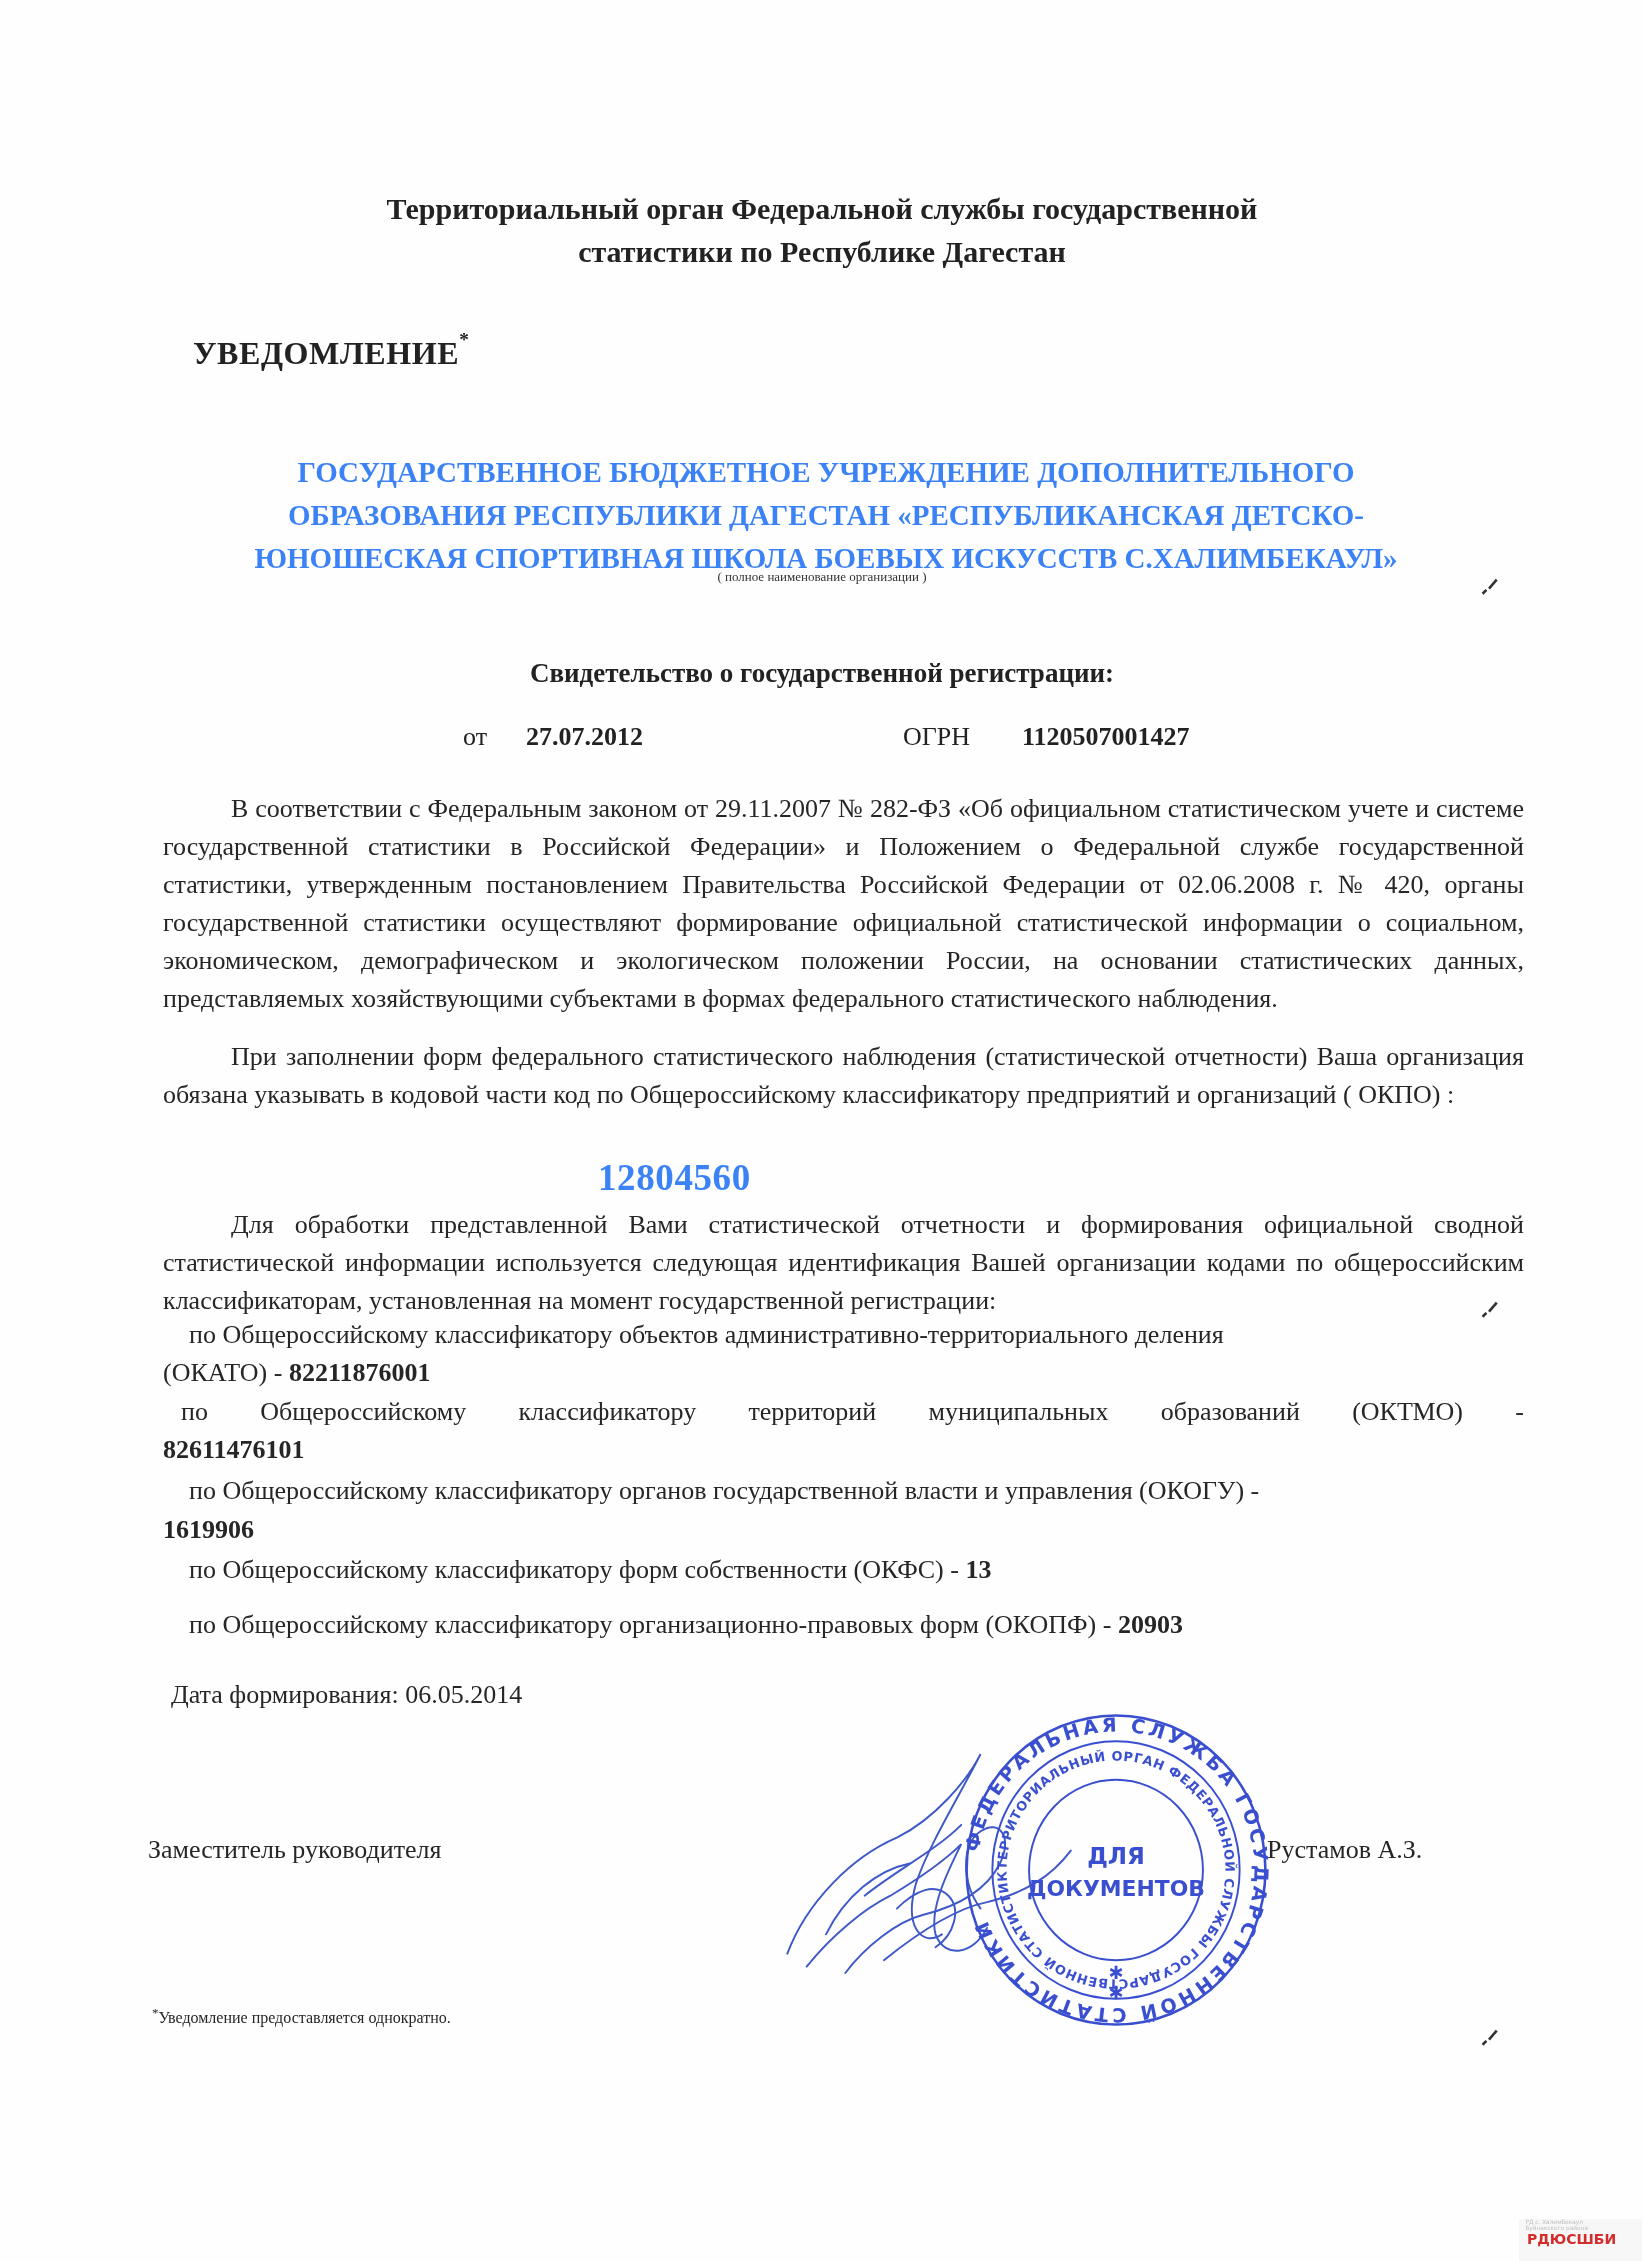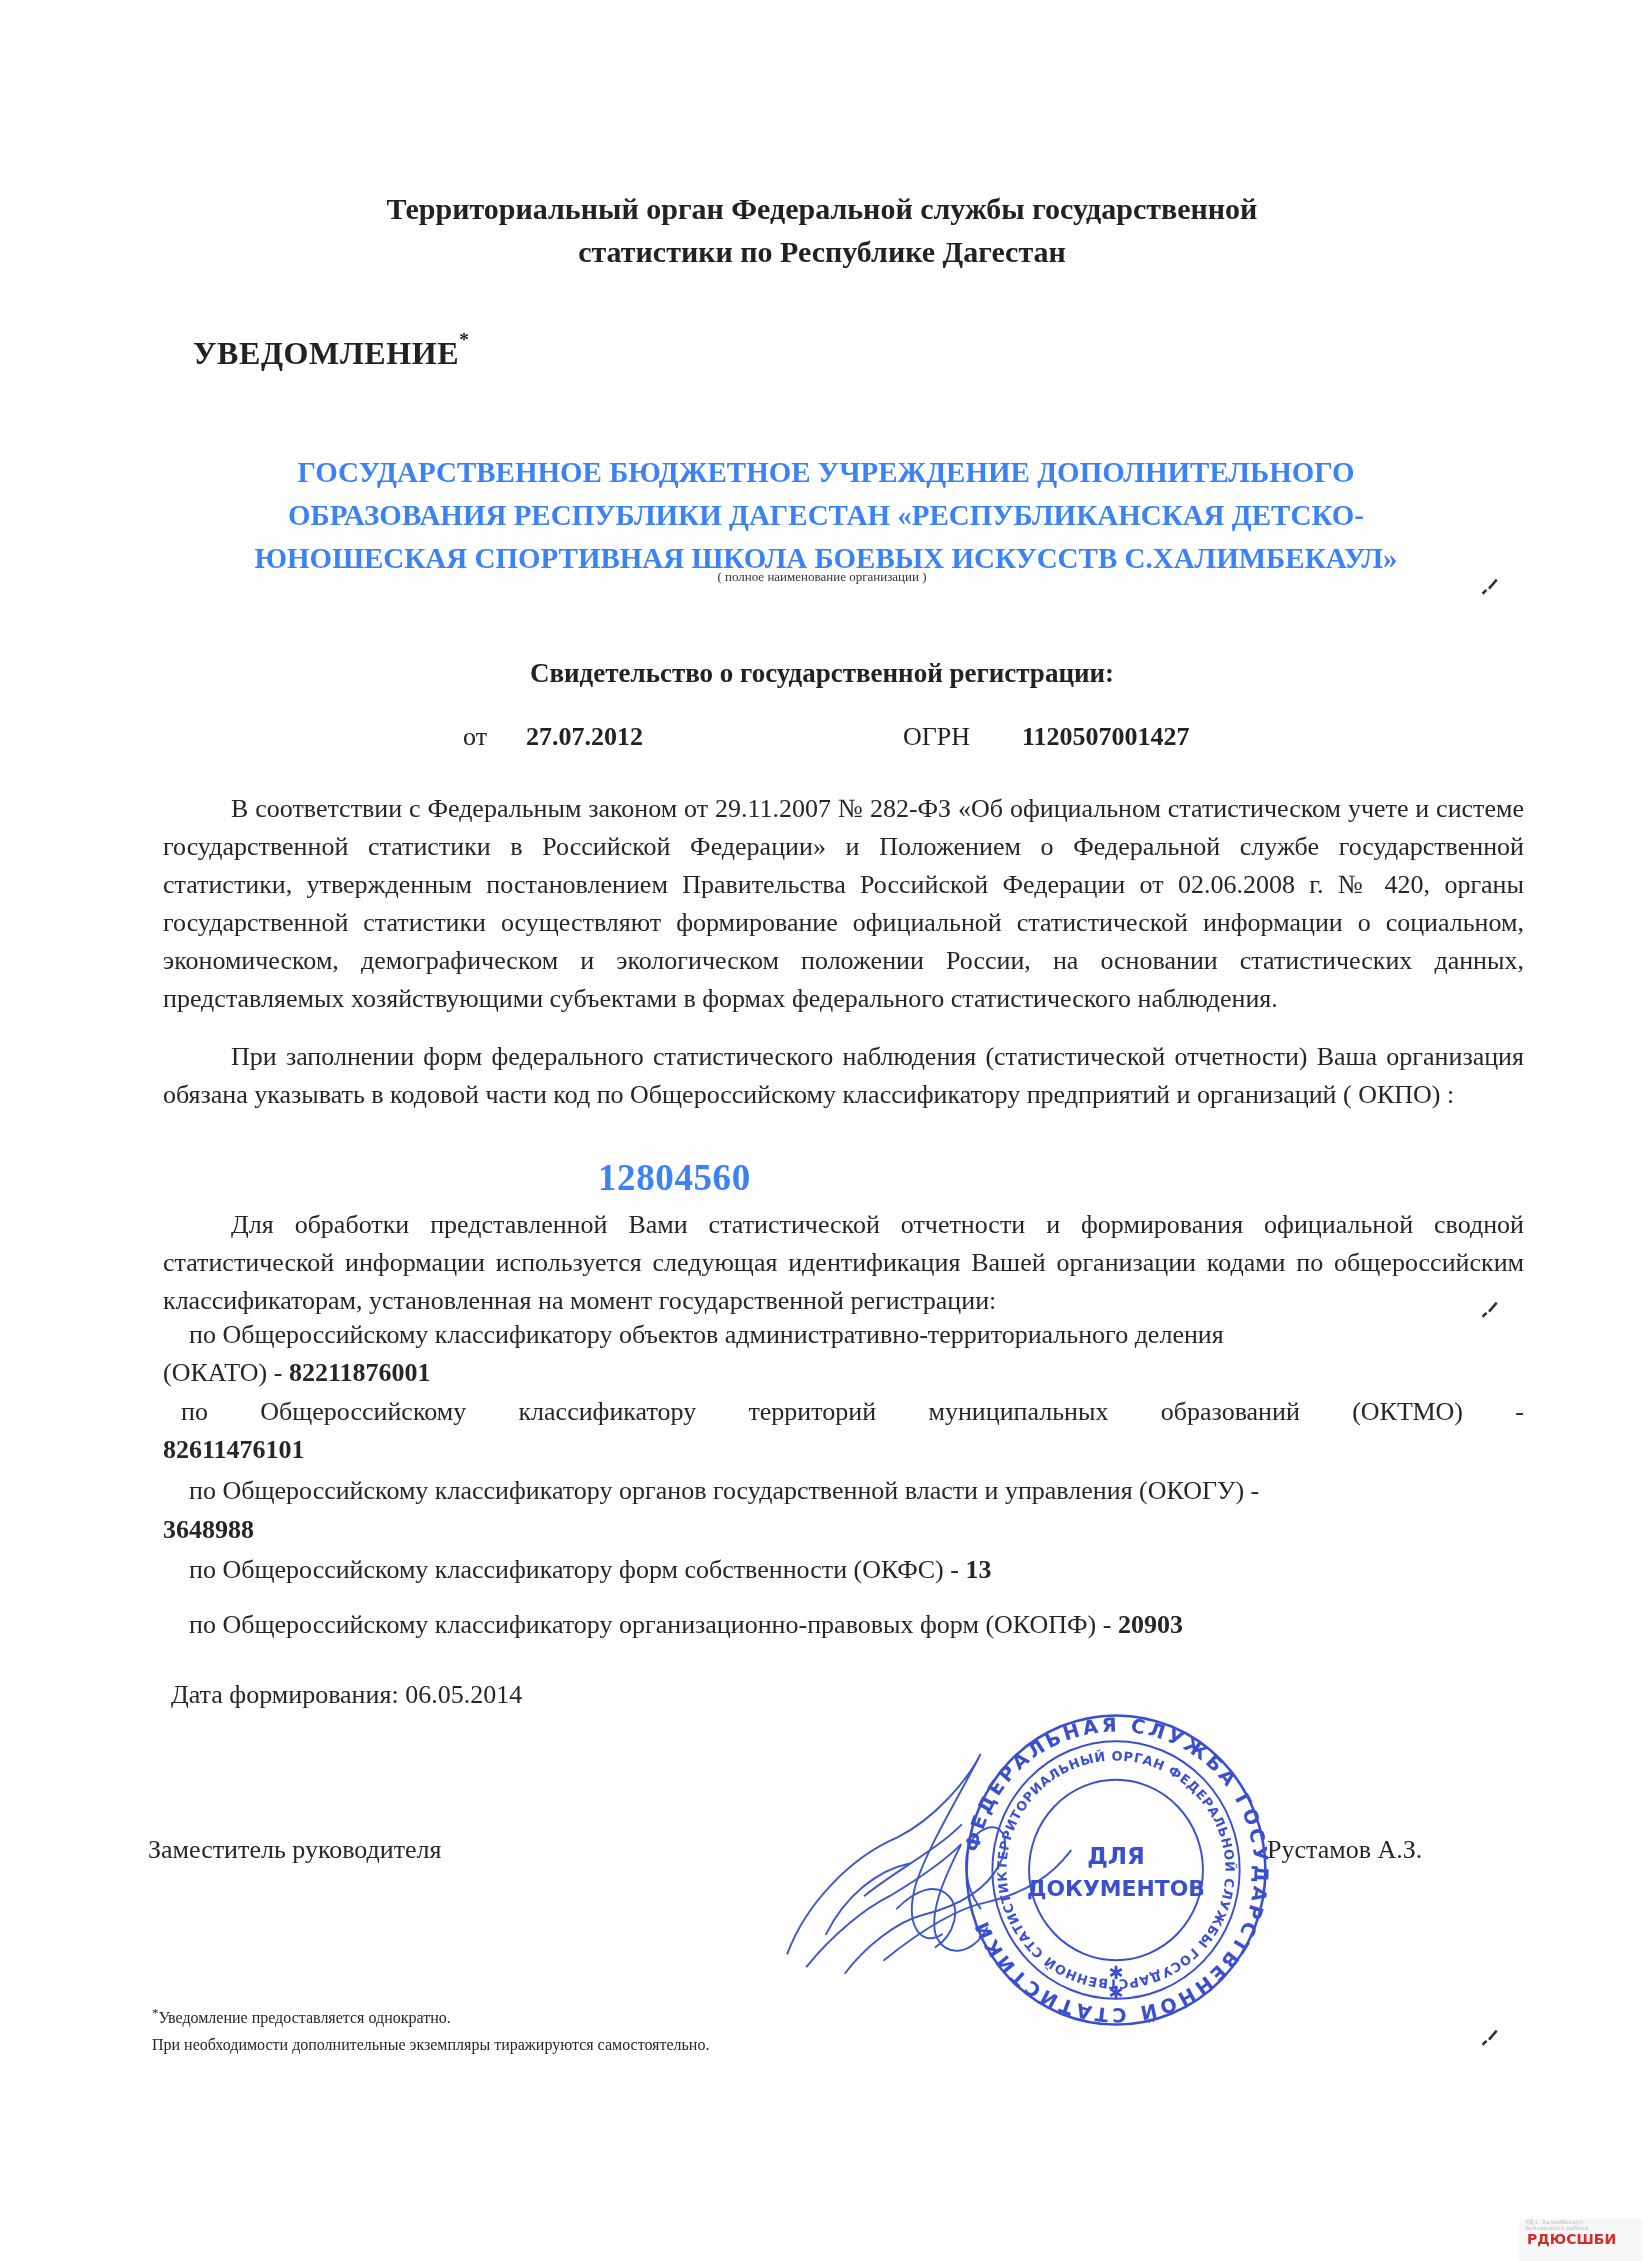--- a/index.html
+++ b/index.html
@@ -184,21 +184,21 @@
     <span style="padding-left:18px;">по Общероссийскому классификатору территорий муниципальных образований (ОКТМО) -</span>
   </div>
   <div class="abs cls cls2b">
     <span class="code">82611476101</span>
   </div>
 
   <div class="abs cls cls3">
     &nbsp;&nbsp;&nbsp;&nbsp;<span>по Общероссийскому классификатору органов государственной власти и управления (ОКОГУ) -</span>
   </div>
   <div class="abs cls cls3b">
-    <span class="code">3648988</span>
+    <span class="code">1619906</span>
   </div>
 
   <div class="abs cls cls4">
     &nbsp;&nbsp;&nbsp;&nbsp;<span>по Общероссийскому классификатору форм собственности (ОКФС) - </span><span class="code">13</span>
   </div>
 
   <div class="abs cls cls5">
     &nbsp;&nbsp;&nbsp;&nbsp;<span>по Общероссийскому классификатору организационно-правовых форм (ОКОПФ) - </span><span class="code">20903</span>
   </div>
 
@@ -241,21 +241,20 @@
       </text>
       <text x="240" y="240" font-size="36" text-anchor="middle">ДЛЯ</text>
       <text x="240" y="290" font-size="34" text-anchor="middle">ДОКУМЕНТОВ</text>
       <text x="240" y="420" font-size="28" text-anchor="middle">✱</text>
       <text x="240" y="450" font-size="28" text-anchor="middle">✱</text>
     </g>
   </svg>
 
   <div class="abs footnote">
     <div><sup>*</sup><span>Уведомление предоставляется однократно.</span></div>
-    <div>При необходимости дополнительные экземпляры тиражируются самостоятельно.</div>
   </div>
 
   <svg class="abs scan-mark" style="left:1480px;top:577px;" viewBox="0 0 30 30">
       <path d="M4 26 L10 20 M14 18 L26 4" stroke="#333" stroke-width="4" fill="none"></path>
     </svg>
   <svg class="abs scan-mark" style="left:1480px;top:1300px;" viewBox="0 0 30 30">
       <path d="M4 26 L10 20 M14 18 L26 4" stroke="#333" stroke-width="4" fill="none"></path>
     </svg>
   <svg class="abs scan-mark" style="left:1480px;top:2028px;" viewBox="0 0 30 30">
       <path d="M4 26 L10 20 M14 18 L26 4" stroke="#333" stroke-width="4" fill="none"></path>

